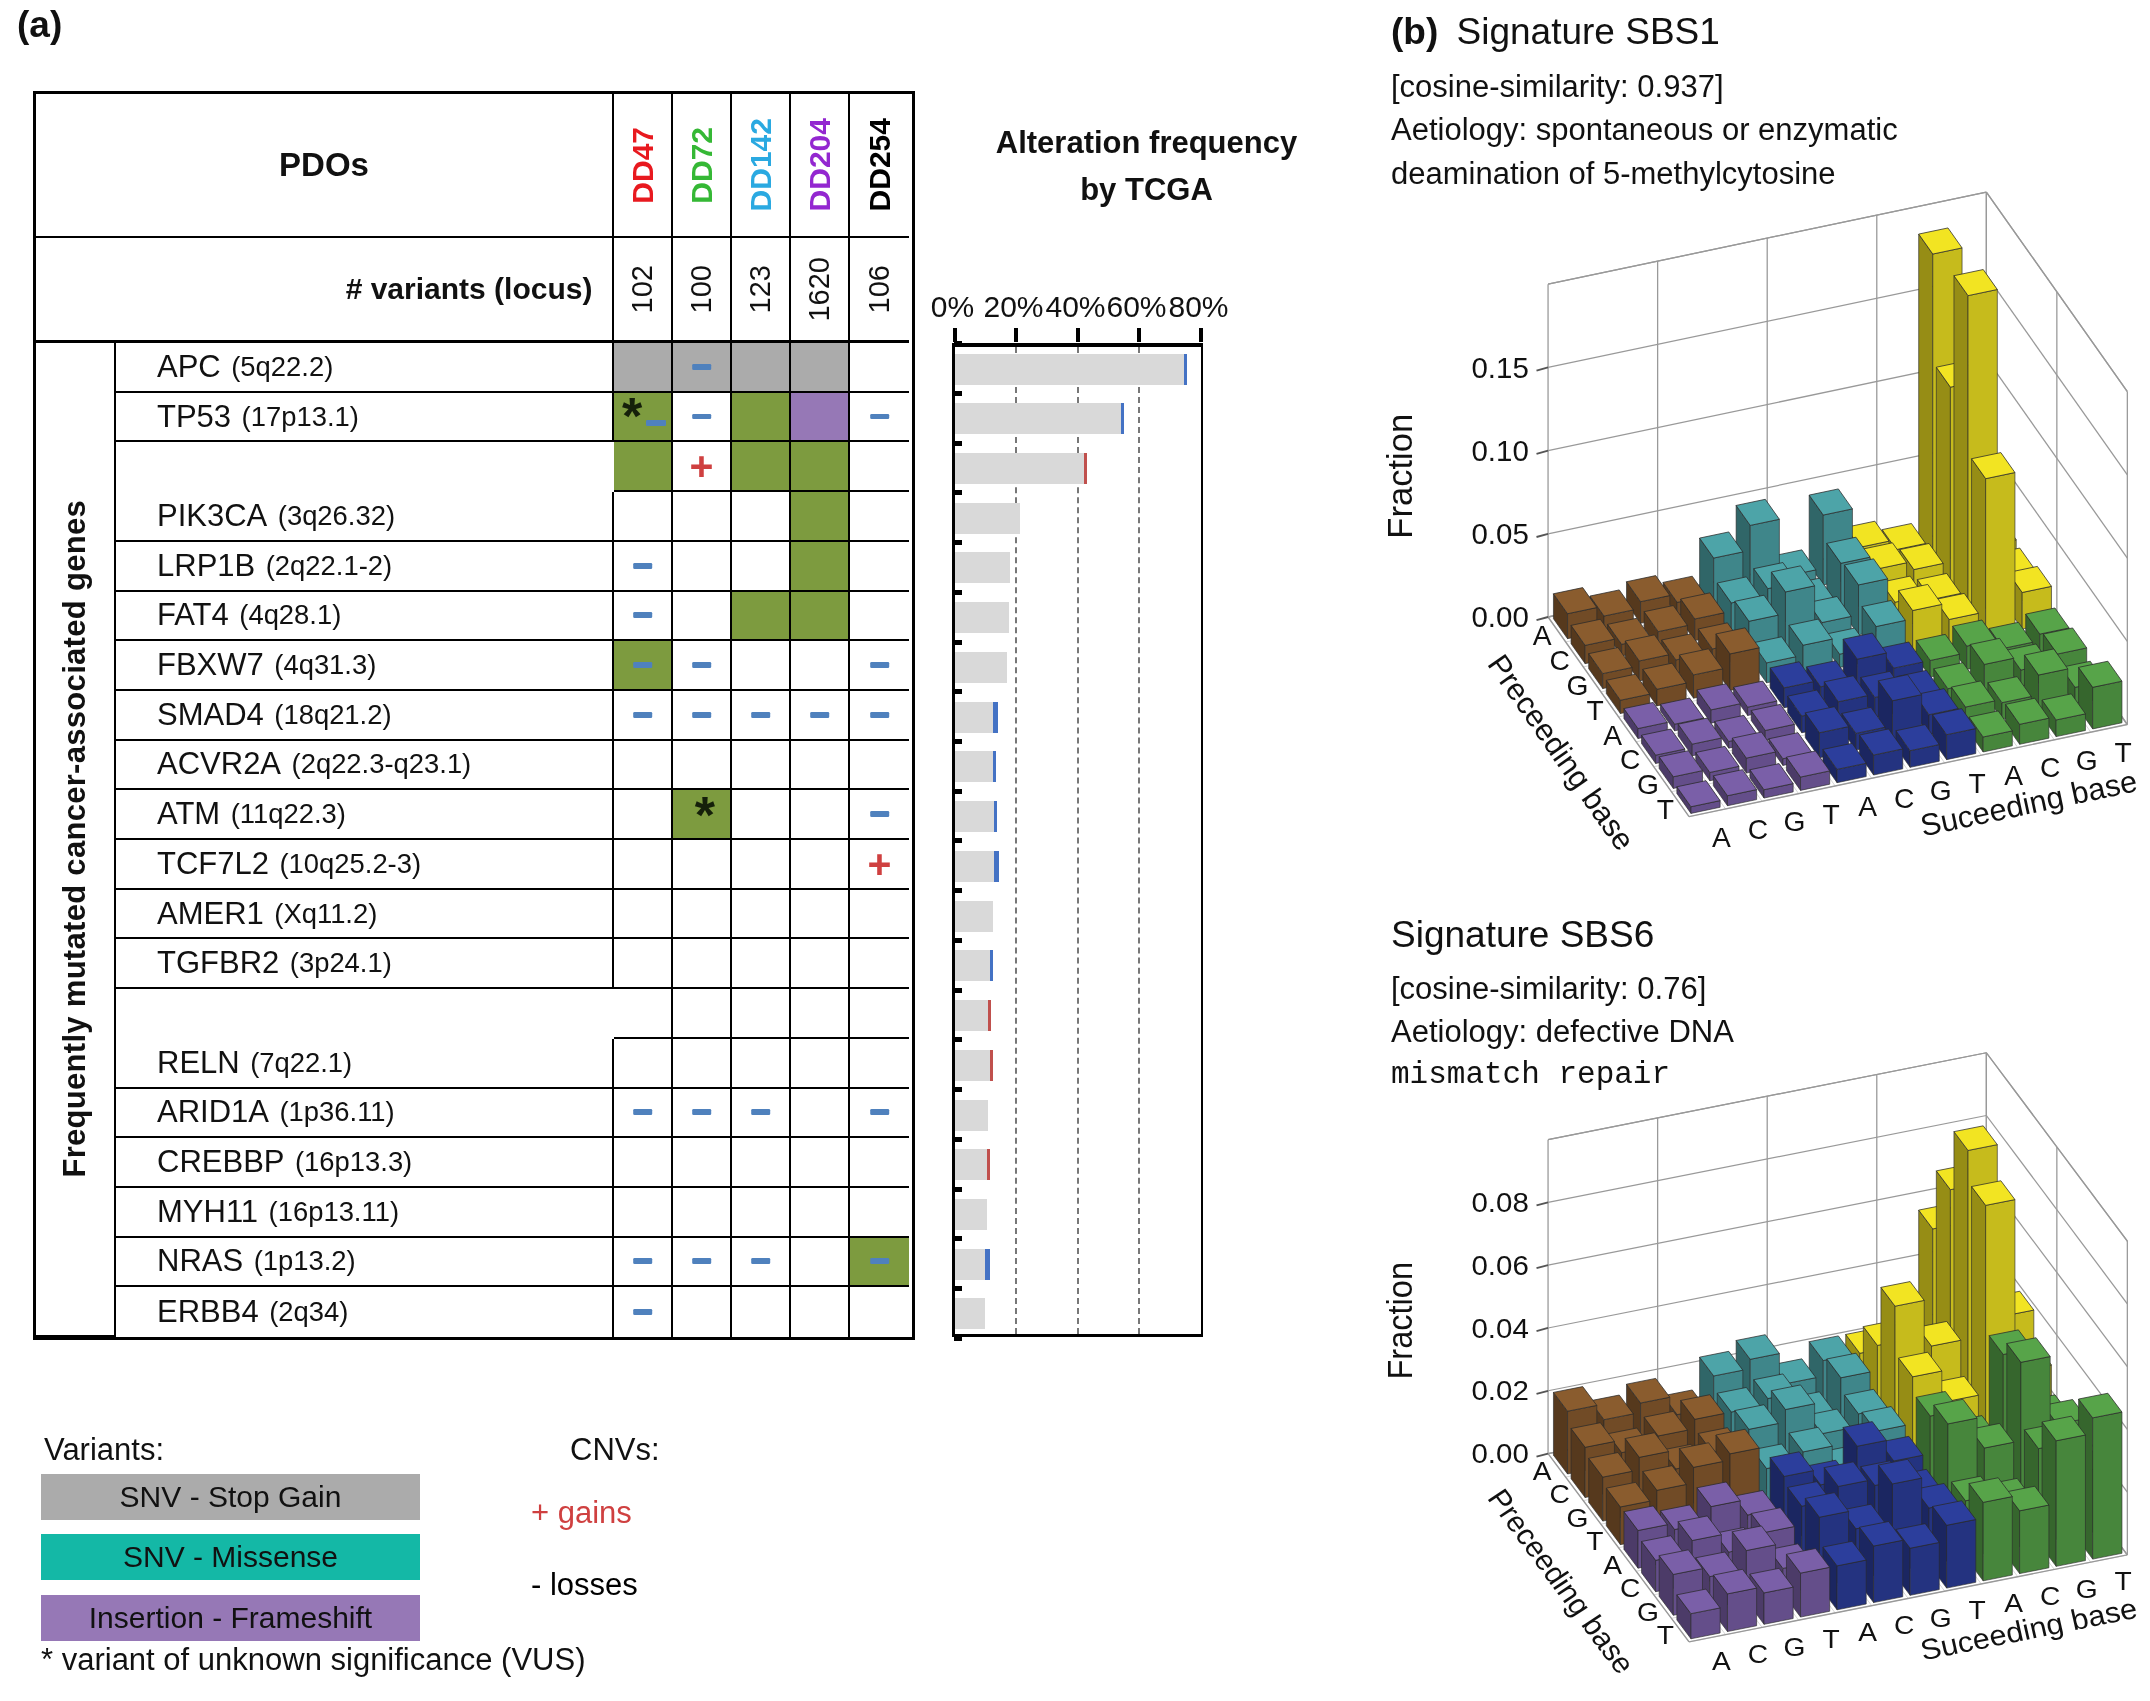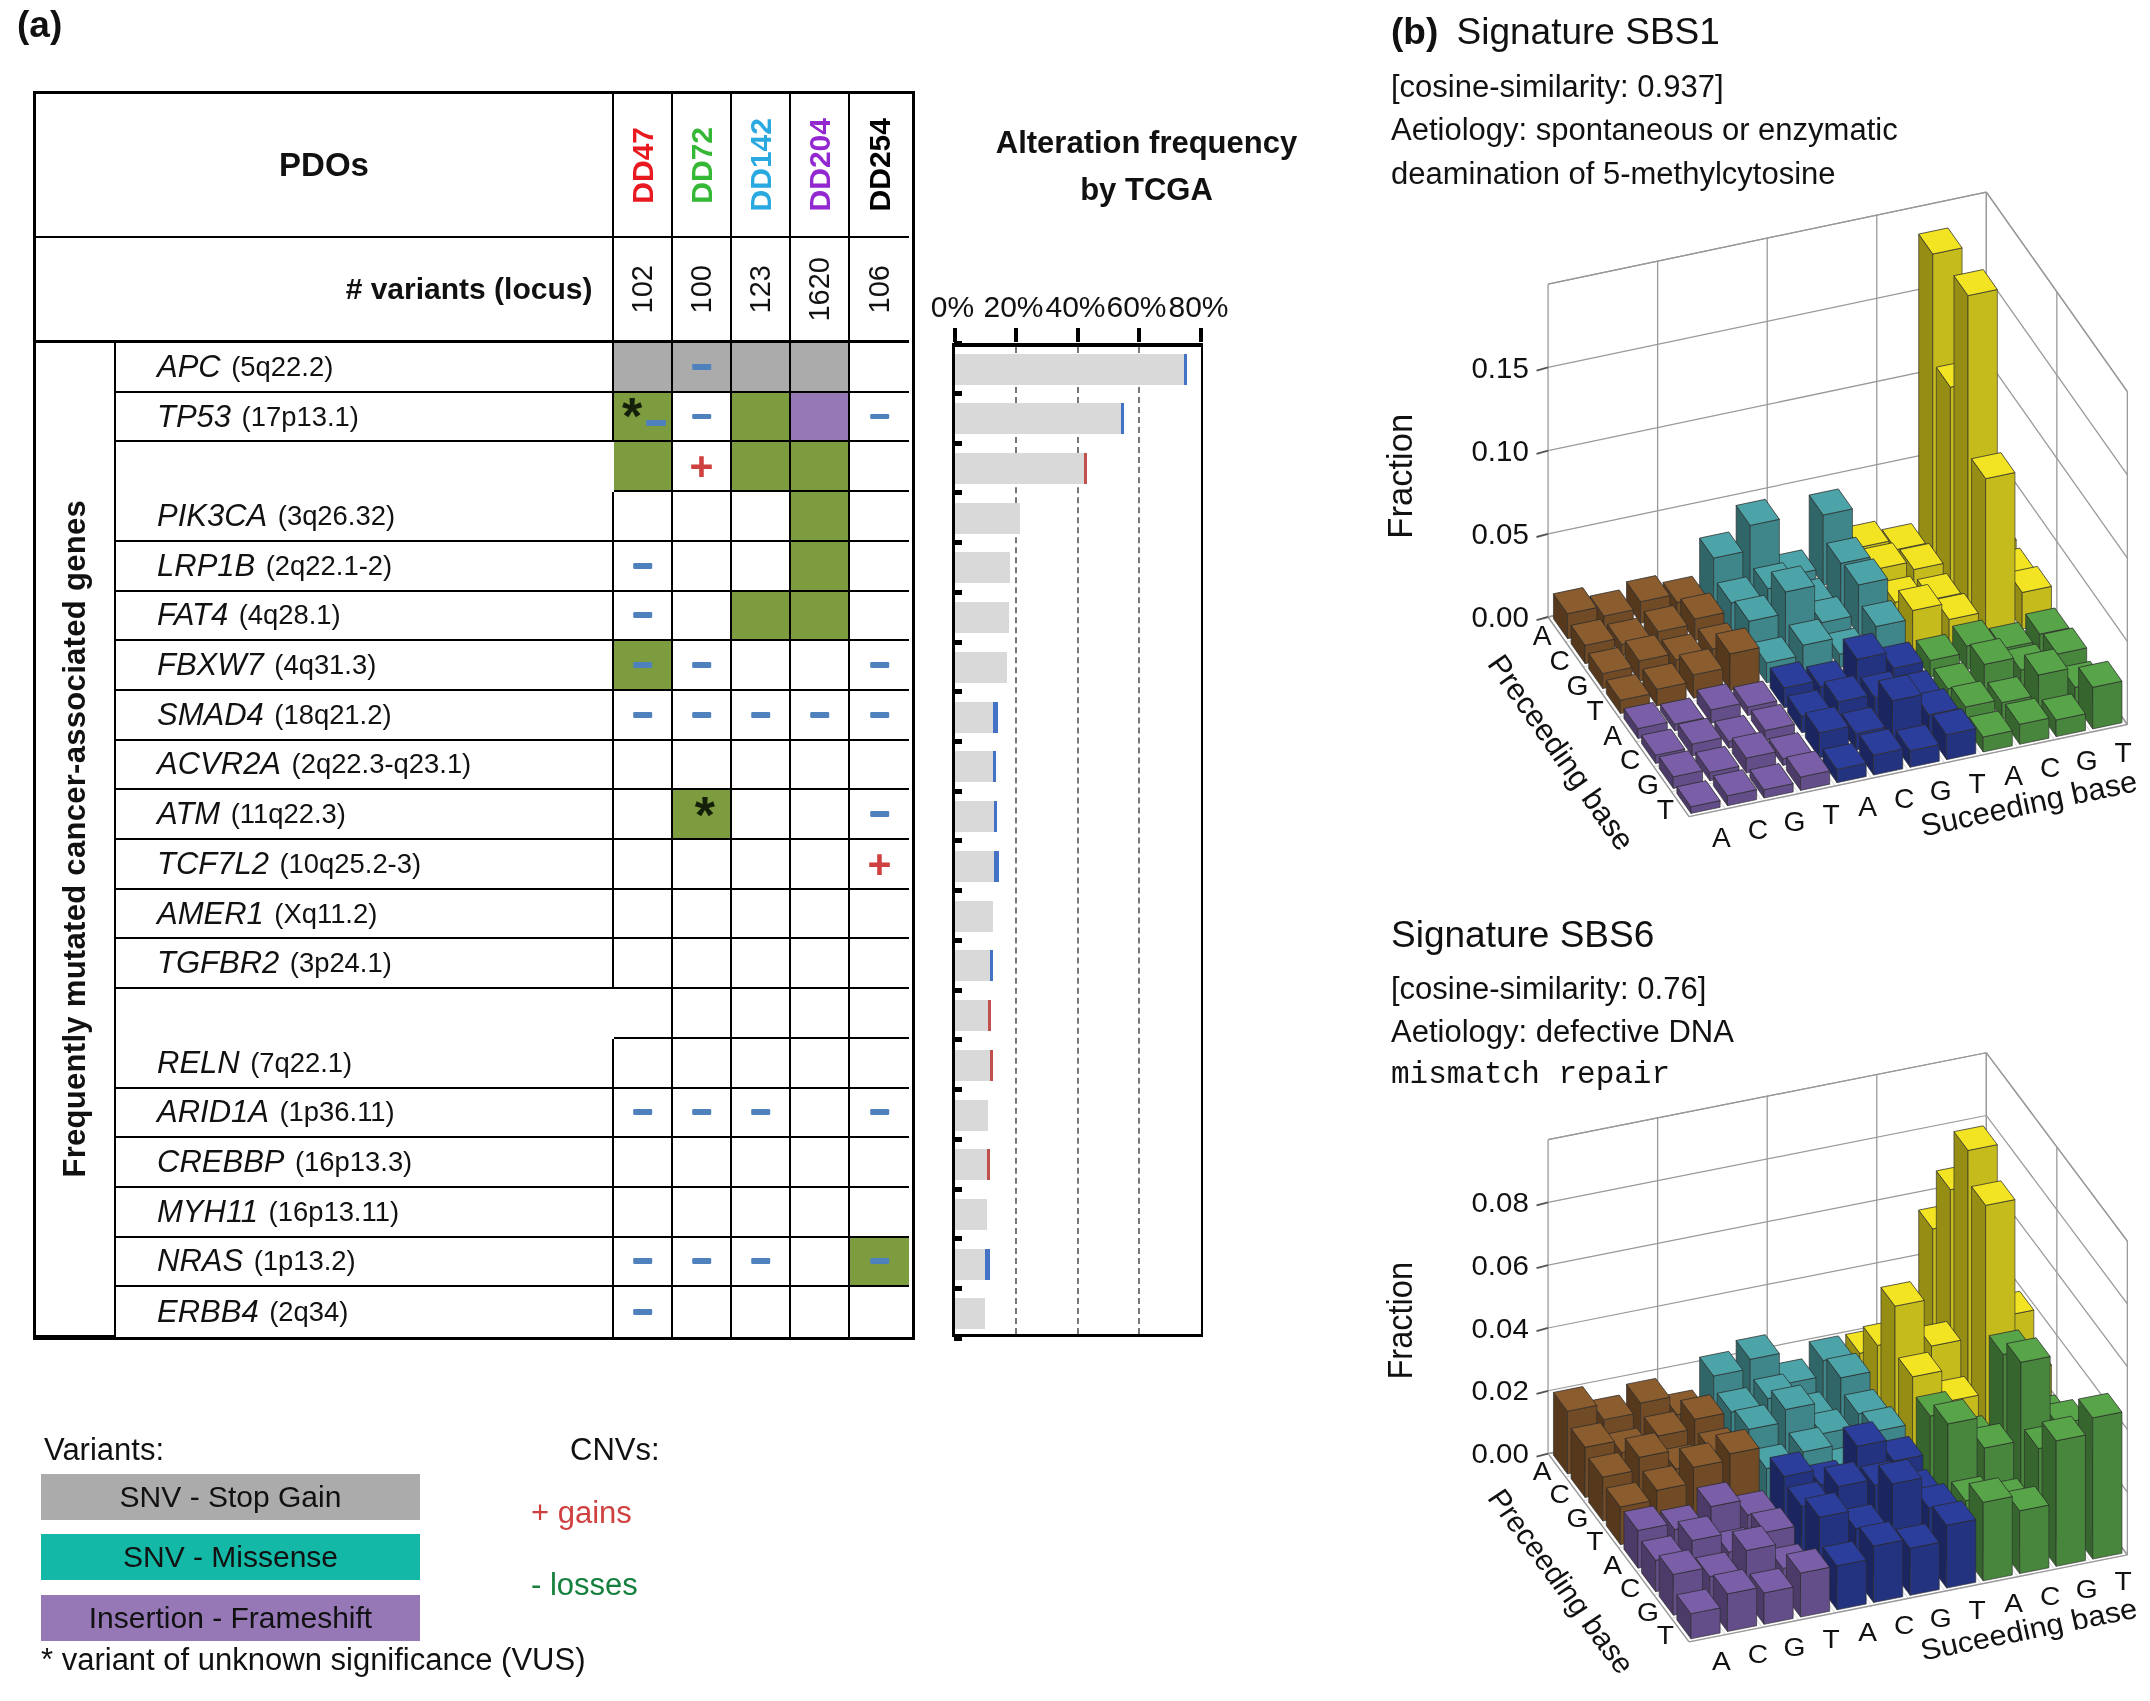--- a/index.html
+++ b/index.html
@@ -16,21 +16,21 @@
   .cell.lc{border-right:none;}
   .cell.lr{border-bottom:none;}
   .cell.hdr2{border-bottom-width:3.9px;}
   .pdos{font-weight:bold;font-size:33px;}
   .varhdr{font-weight:bold;font-size:30px;justify-content:flex-end;padding-right:19.6px;box-sizing:border-box;}
   .vert{writing-mode:vertical-rl;transform:rotate(180deg);white-space:nowrap;}
   .ddlabel{font-weight:bold;font-size:30px;}
   .ddcount{font-size:29px;}
   .grouplabel{font-weight:bold;font-size:31px;letter-spacing:0.3px;}
   .genecell{justify-content:flex-start;padding-left:41px;box-sizing:border-box;}
-  .gene-name{font-style:italic;font-size:31px;}
+  .gene-name{font-size:31px;}
   .gene-locus{font-size:27.4px;margin-left:10.5px;}
   .minus-dash{position:absolute;width:19.6px;height:5.9px;border-radius:1.3px;}
   .plus-mark{position:absolute;font-size:41px;font-weight:bold;line-height:0;}
   .star-mark{position:absolute;font-size:52px;font-weight:bold;line-height:0;}
   
   #tcga-title{left:967px;top:119px;width:359px;text-align:center;font-weight:bold;font-size:31px;line-height:47px;}
   #tcga-axis{left:952px;top:290px;width:246px;height:39px;font-size:30px;}
   #tcga-axis span{position:absolute;width:105px;margin-left:-52px;text-align:center;}
   #tcga-plot{left:952px;top:343px;width:246px;height:987px;border-top:4.6px solid #000;
              border-left:3.9px solid #000;border-right:2.6px solid #000;border-bottom:3.9px solid #000;
@@ -397,21 +397,21 @@
     </div>
 
   <div class="abs leg-title" style="left:44px;top:1432px;">Variants:</div>
   <div class="abs" id="variant-swatches">
       <div class="leg-box abs" style="left: 41px; top: 1474px; background: rgb(171, 171, 171);">SNV - Stop Gain</div>
       <div class="leg-box abs" style="left: 41px; top: 1534px; background: #14b8a6;">SNV - Missense</div>
       <div class="leg-box abs" style="left: 41px; top: 1595px; background: rgb(150, 120, 182);">Insertion - Frameshift</div>
     </div>
   <div class="abs leg-title" style="left:570px;top:1432px;">CNVs:</div>
   <div class="abs leg-title" id="gains-label" style="left: 531px; top: 1495px; color: rgb(207, 64, 64);">+ gains</div>
-  <div class="abs leg-title" id="losses-label" style="left: 531px; top: 1567px; color: #15803d;">- losses</div>
+  <div class="abs leg-title" id="losses-label" style="left: 531px; top: 1567px; color: #000000;">- losses</div>
   <div class="abs vus" style="left:41px;top:1642px;">* variant of unknown significance (VUS)</div>
 
   <div class="abs sig-title" style="left:1391px;top:10.5px;">
     <b>(b)</b><span>Signature SBS1</span>
   </div>
   <div class="abs sig-sub" style="left:1391px;top:69px;">[cosine-similarity: 0.937]</div>
   <div class="abs sig-sub" style="left:1391px;top:112px;">Aetiology: spontaneous or enzymatic</div>
   <div class="abs sig-sub" style="left:1391px;top:156px;">deamination of 5-methylcytosine</div>
   <svg class="abs" id="sbs1-chart" style="left:1343px;top:169px;" width="801" height="704" viewBox="0 0 1250 1100" preserveAspectRatio="none">
       <line x1="320" y1="700" x2="1004" y2="556" stroke="#c9c9c9" stroke-width="1.2"></line>

